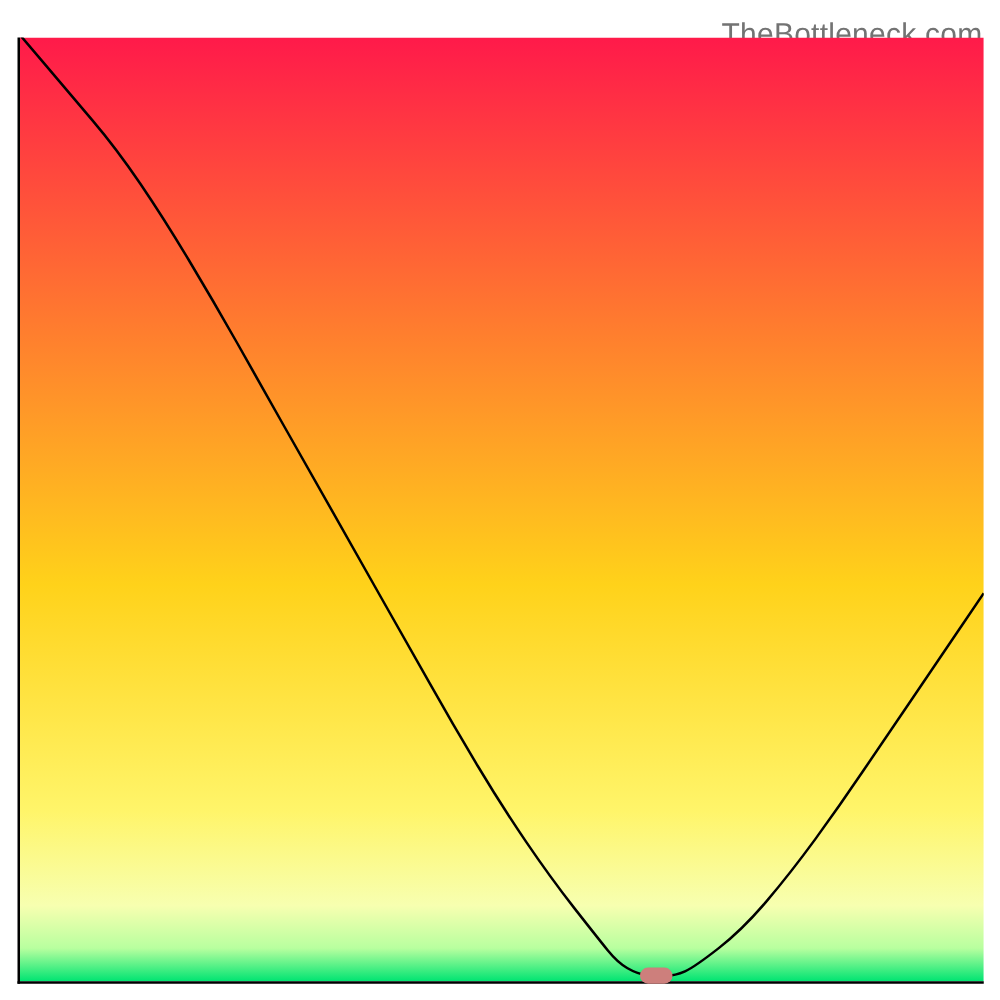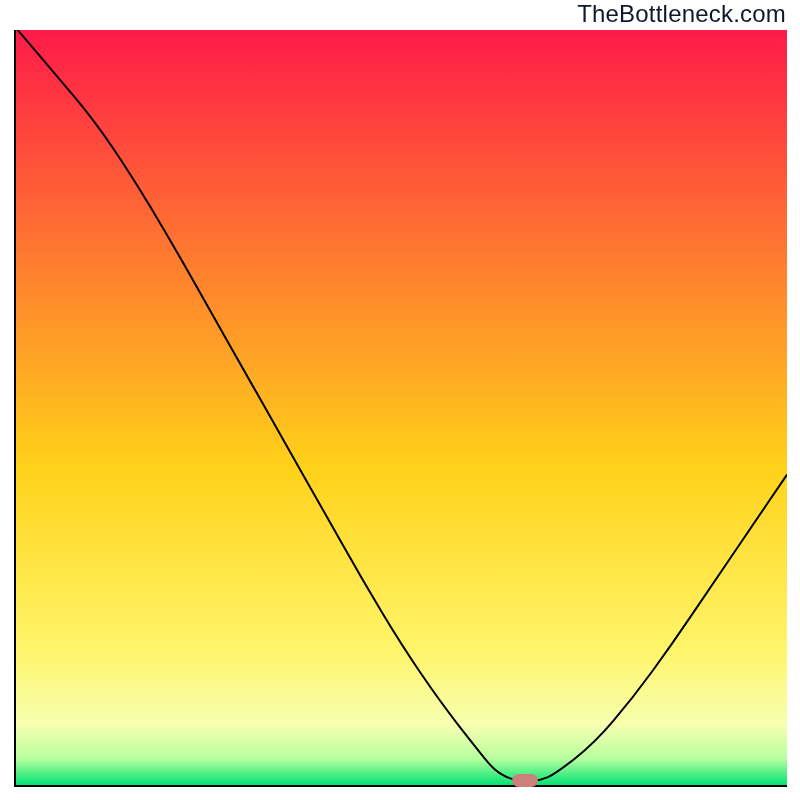--- a/index.html
+++ b/index.html
@@ -11,24 +11,24 @@
     font-family: Arial, Helvetica, sans-serif;
     overflow: hidden;
   }
   .wrap {
     position: relative;
     width: 800px;
     height: 800px;
   }
   .watermark {
     position: absolute;
-    top: 0;
+    top: 14px;
     right: 14px;
     font-size: 24px;
-    color: #0f172a;
+    color: #737373;
     letter-spacing: 0.2px;
     font-weight: 500;
   }
   .plot-frame {
     position: absolute;
     left: 14px;
     top: 30px;
     width: 773px;
     height: 757px;
   }

